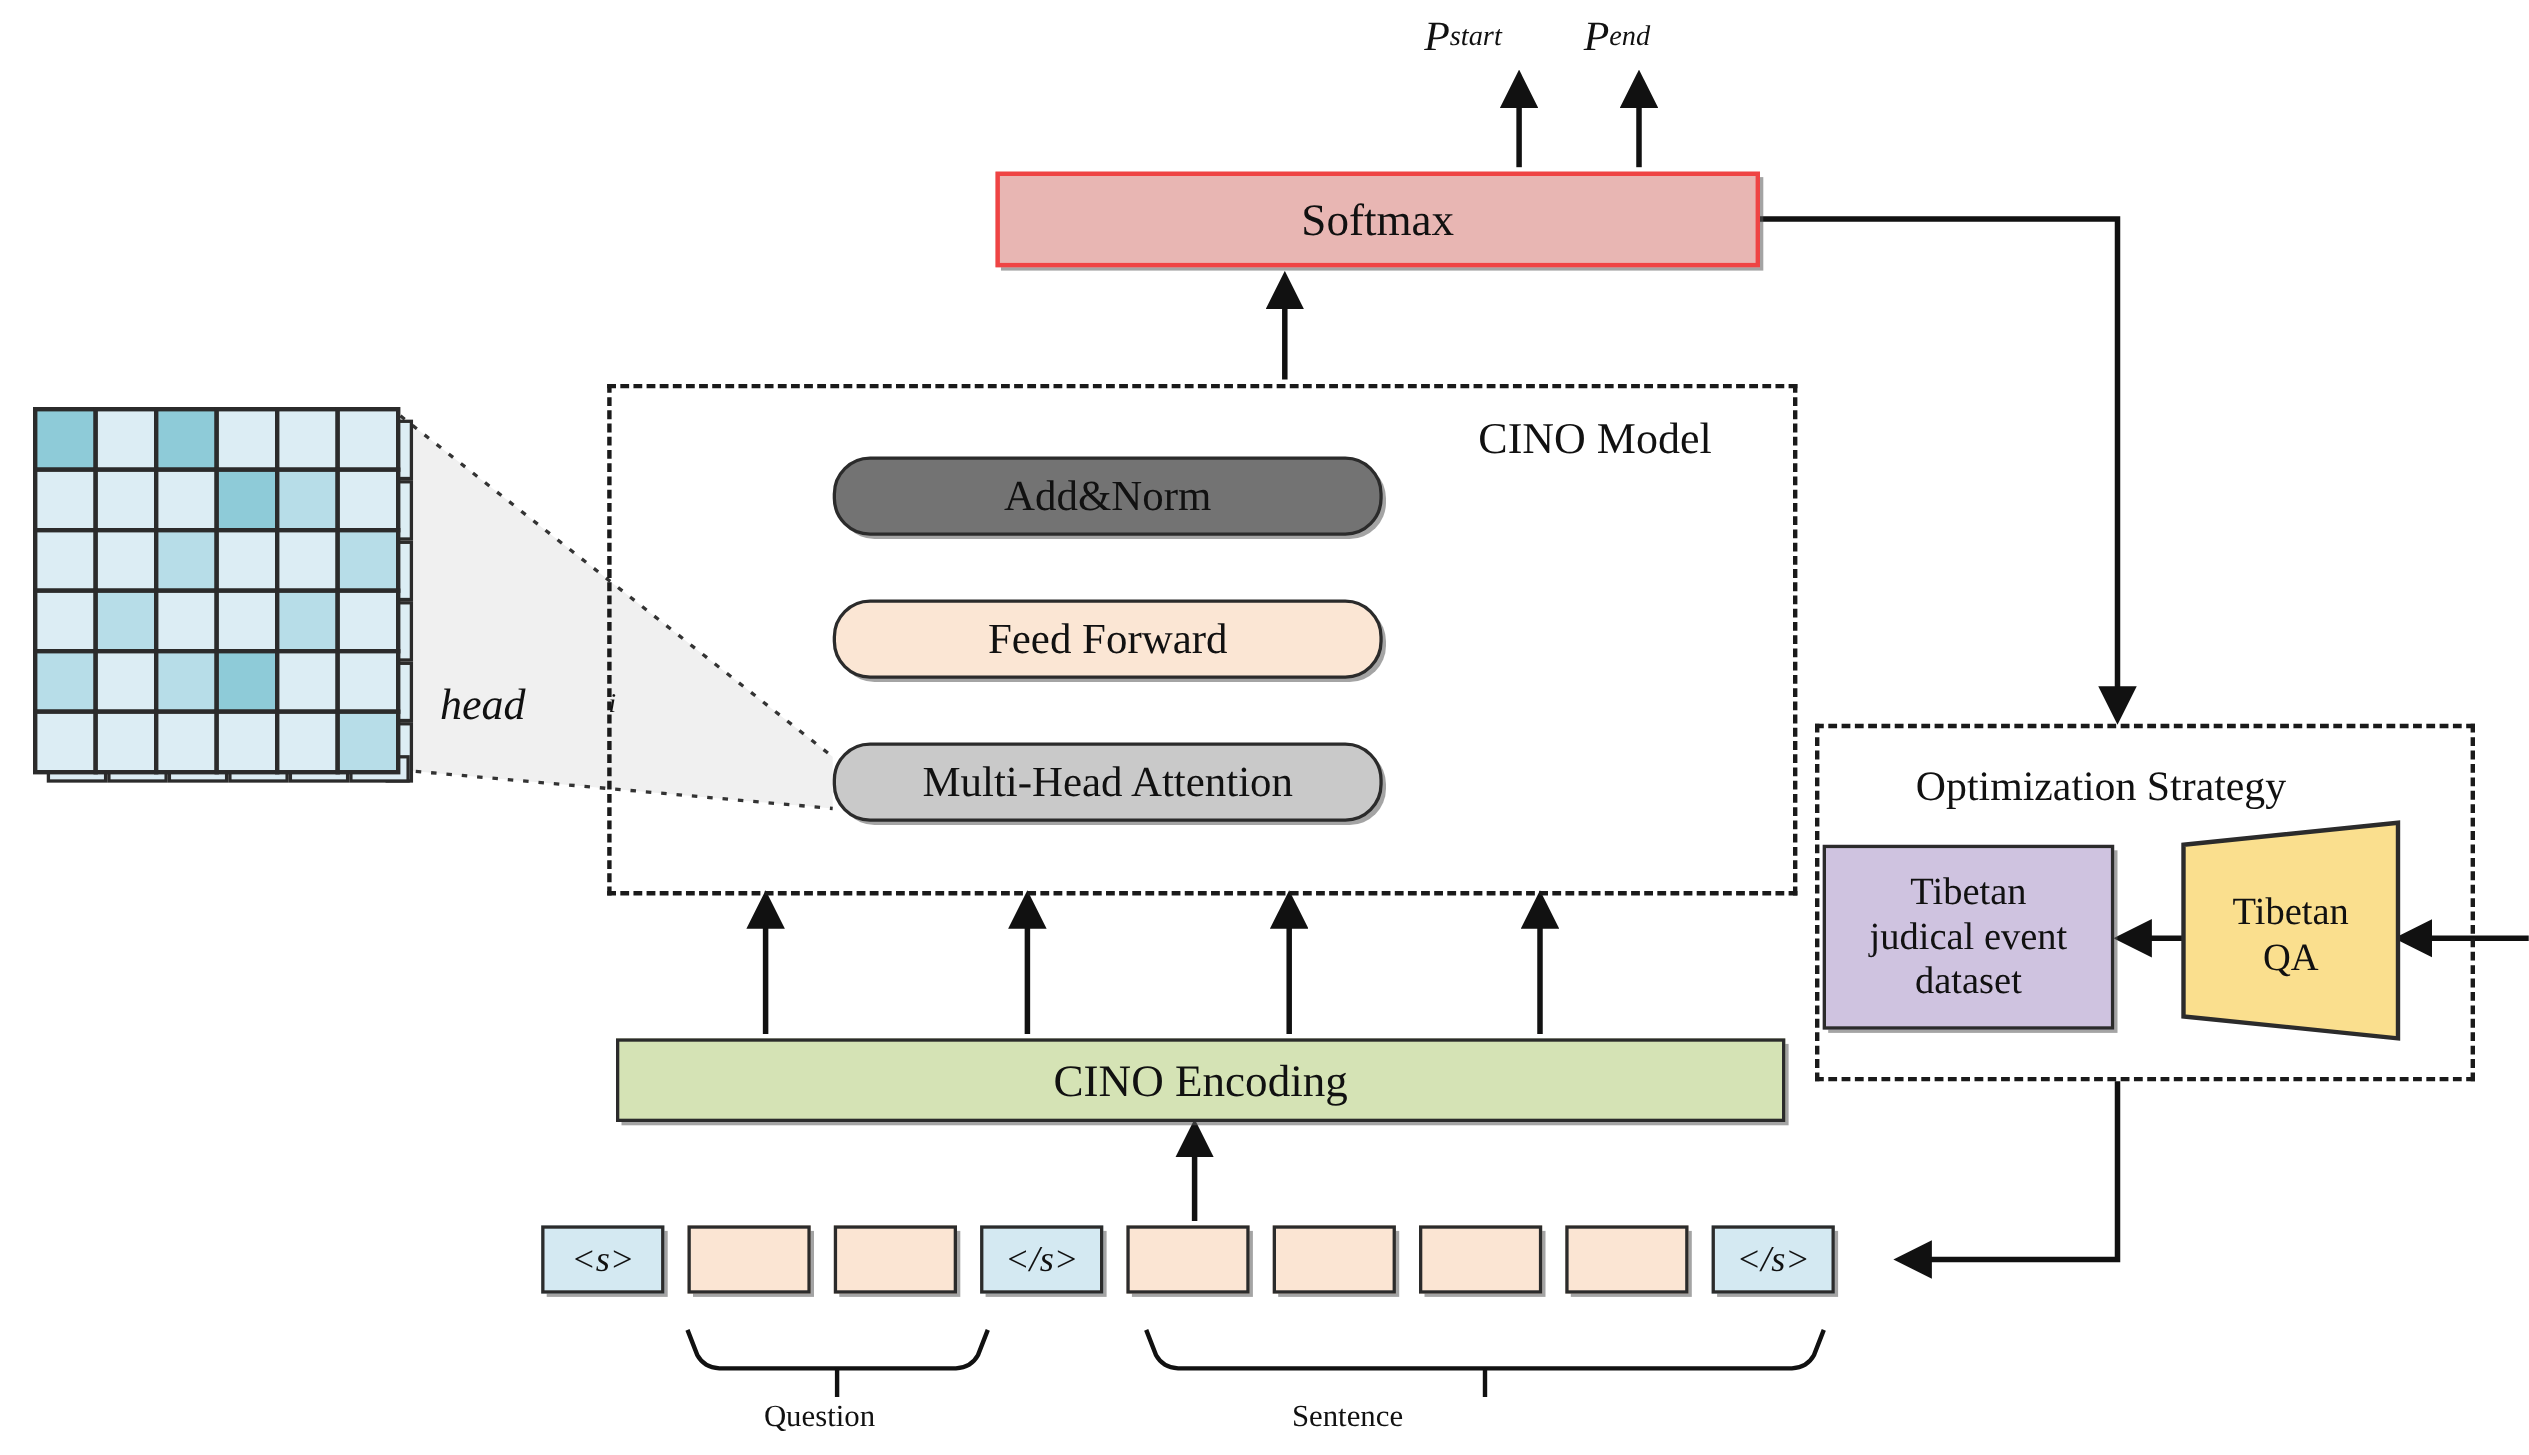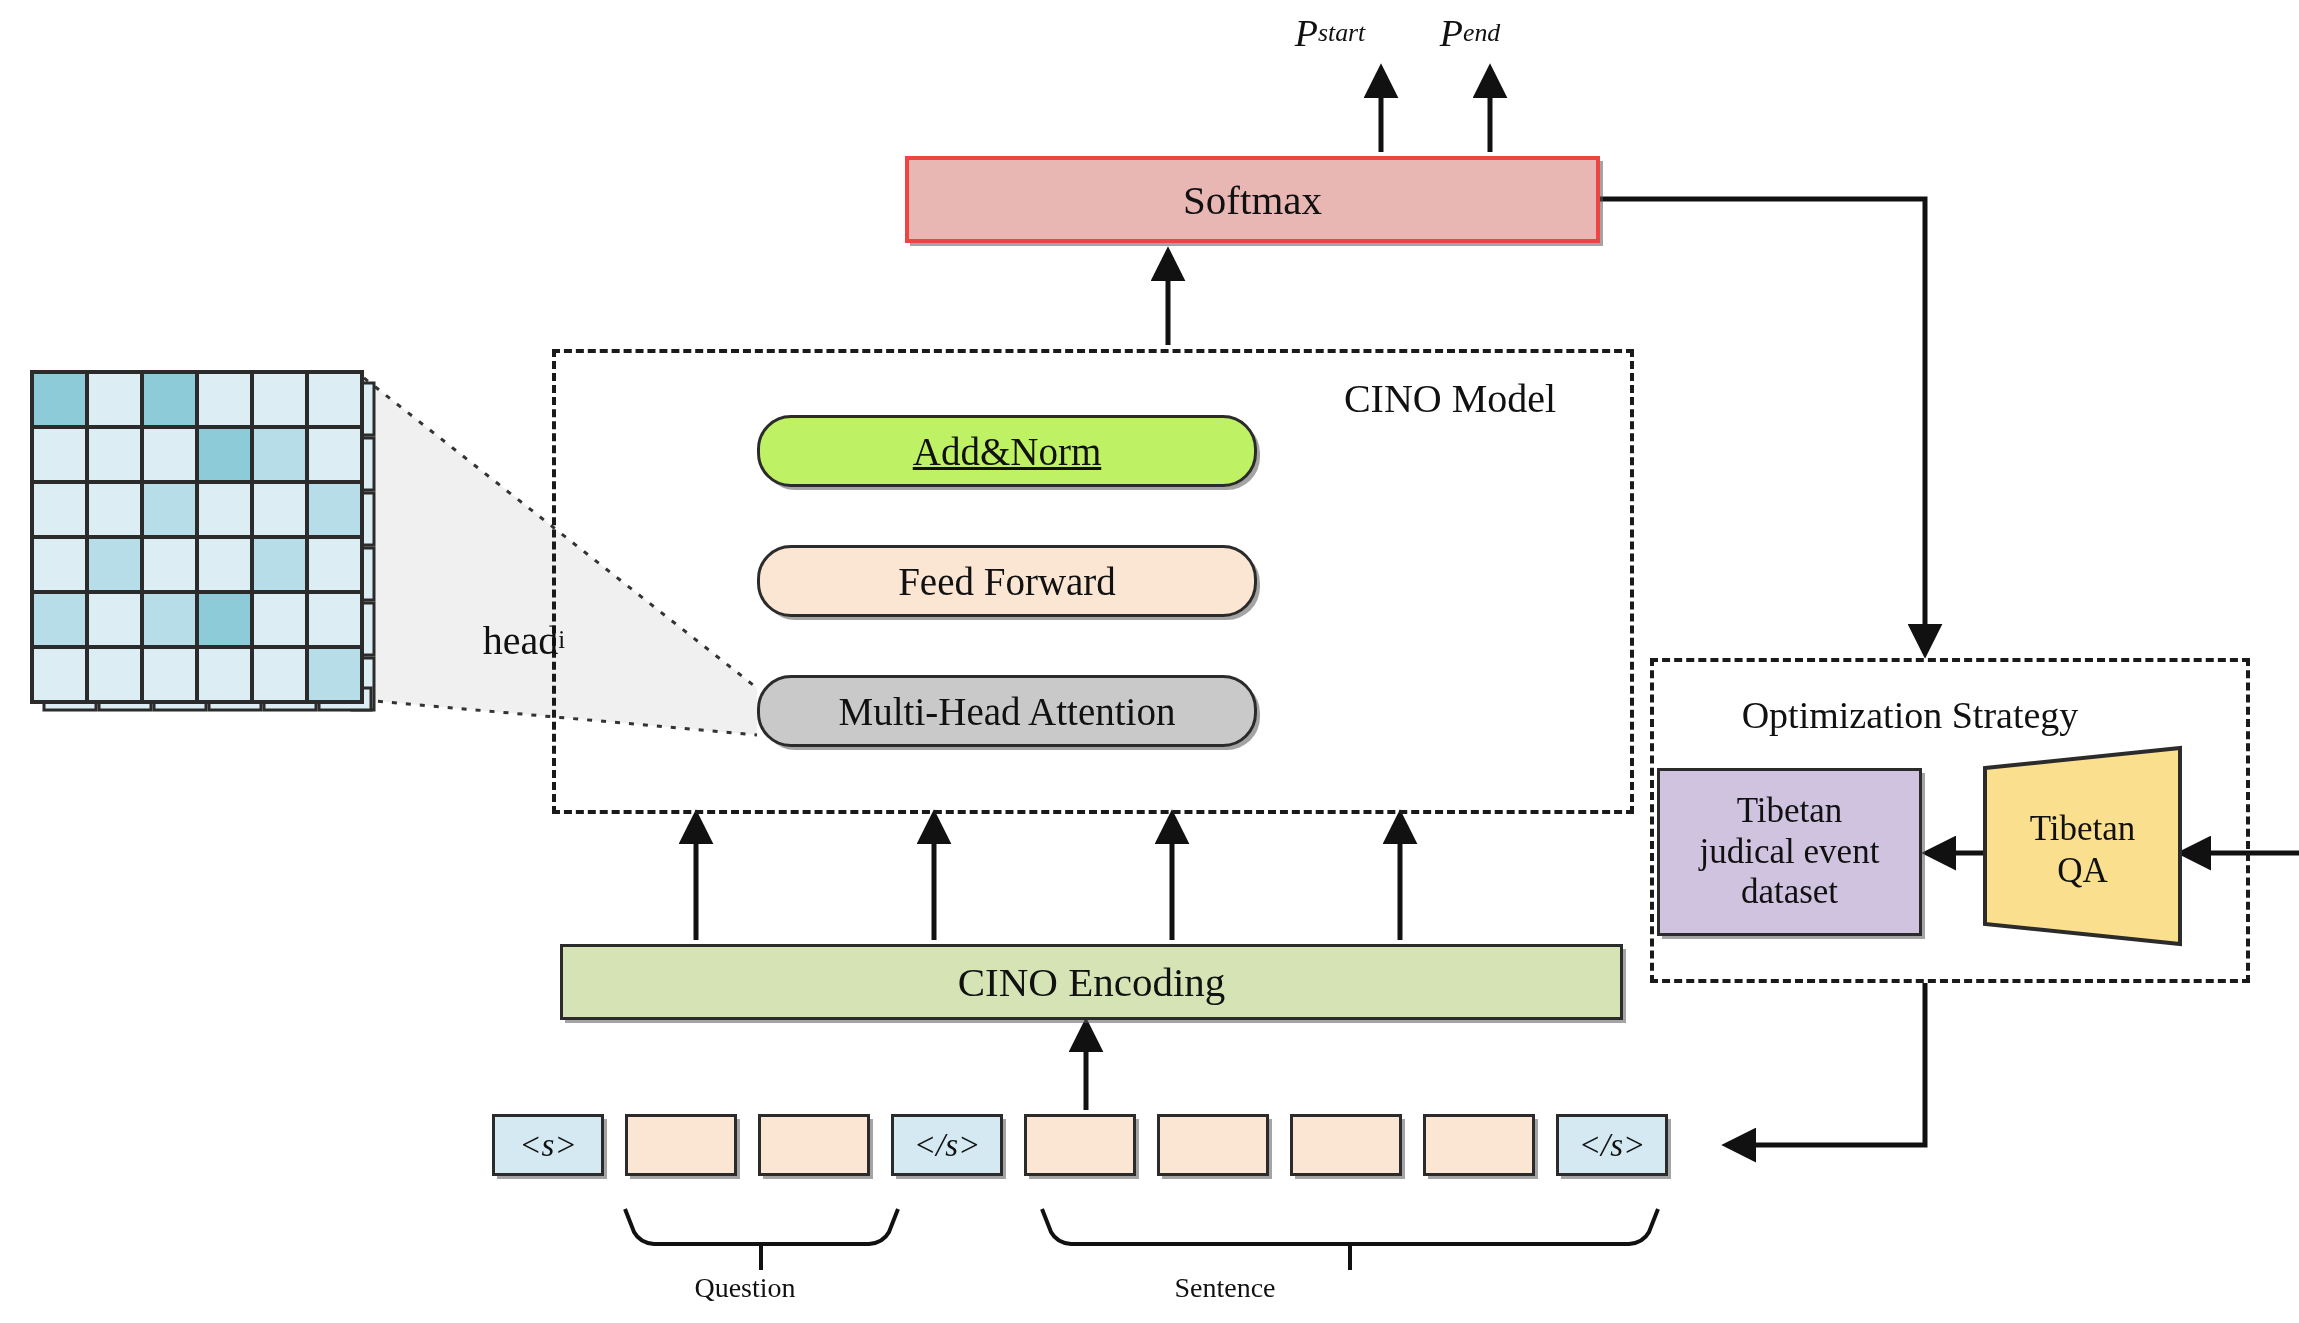--- a/index.html
+++ b/index.html
@@ -59,22 +59,21 @@
 
   
   .pill {
     border: 3px solid #2b2b2b;
     border-radius: 34px;
     font-size: 39px;
   }
   #addnorm-box {
     left: 757px; top: 415px;
     width: 500px; height: 72px;
-    background: #bef264;
-    text-decoration: underline;
+    background: #737373;
   }
   #feedforward-box {
     left: 757px; top: 545px;
     width: 500px; height: 72px;
     background: #fbe6d4;
   }
   #mha-box {
     left: 757px; top: 675px;
     width: 500px; height: 72px;
     background: #c9c9c9;
@@ -139,22 +138,22 @@
   #self-attention-title {
     left: 12px; top: 294px;
     width: 360px; height: 52px;
     font-size: 40px;
     justify-content: flex-start;
   }
   #head-label {
     left: 400px; top: 612px;
     width: 160px; height: 56px;
     font-size: 40px;
-    justify-content: center;
-    margin-left: 44px;
+    font-style: italic;
+    justify-content: space-between;
   }
 
   
   .p-label {
     font-size: 38px;
     font-style: italic;
     width: 160px; height: 50px;
   }
   #p-start-label { left: 1250px; top: 8px; }
   #p-end-label   { left: 1390px; top: 8px; }

